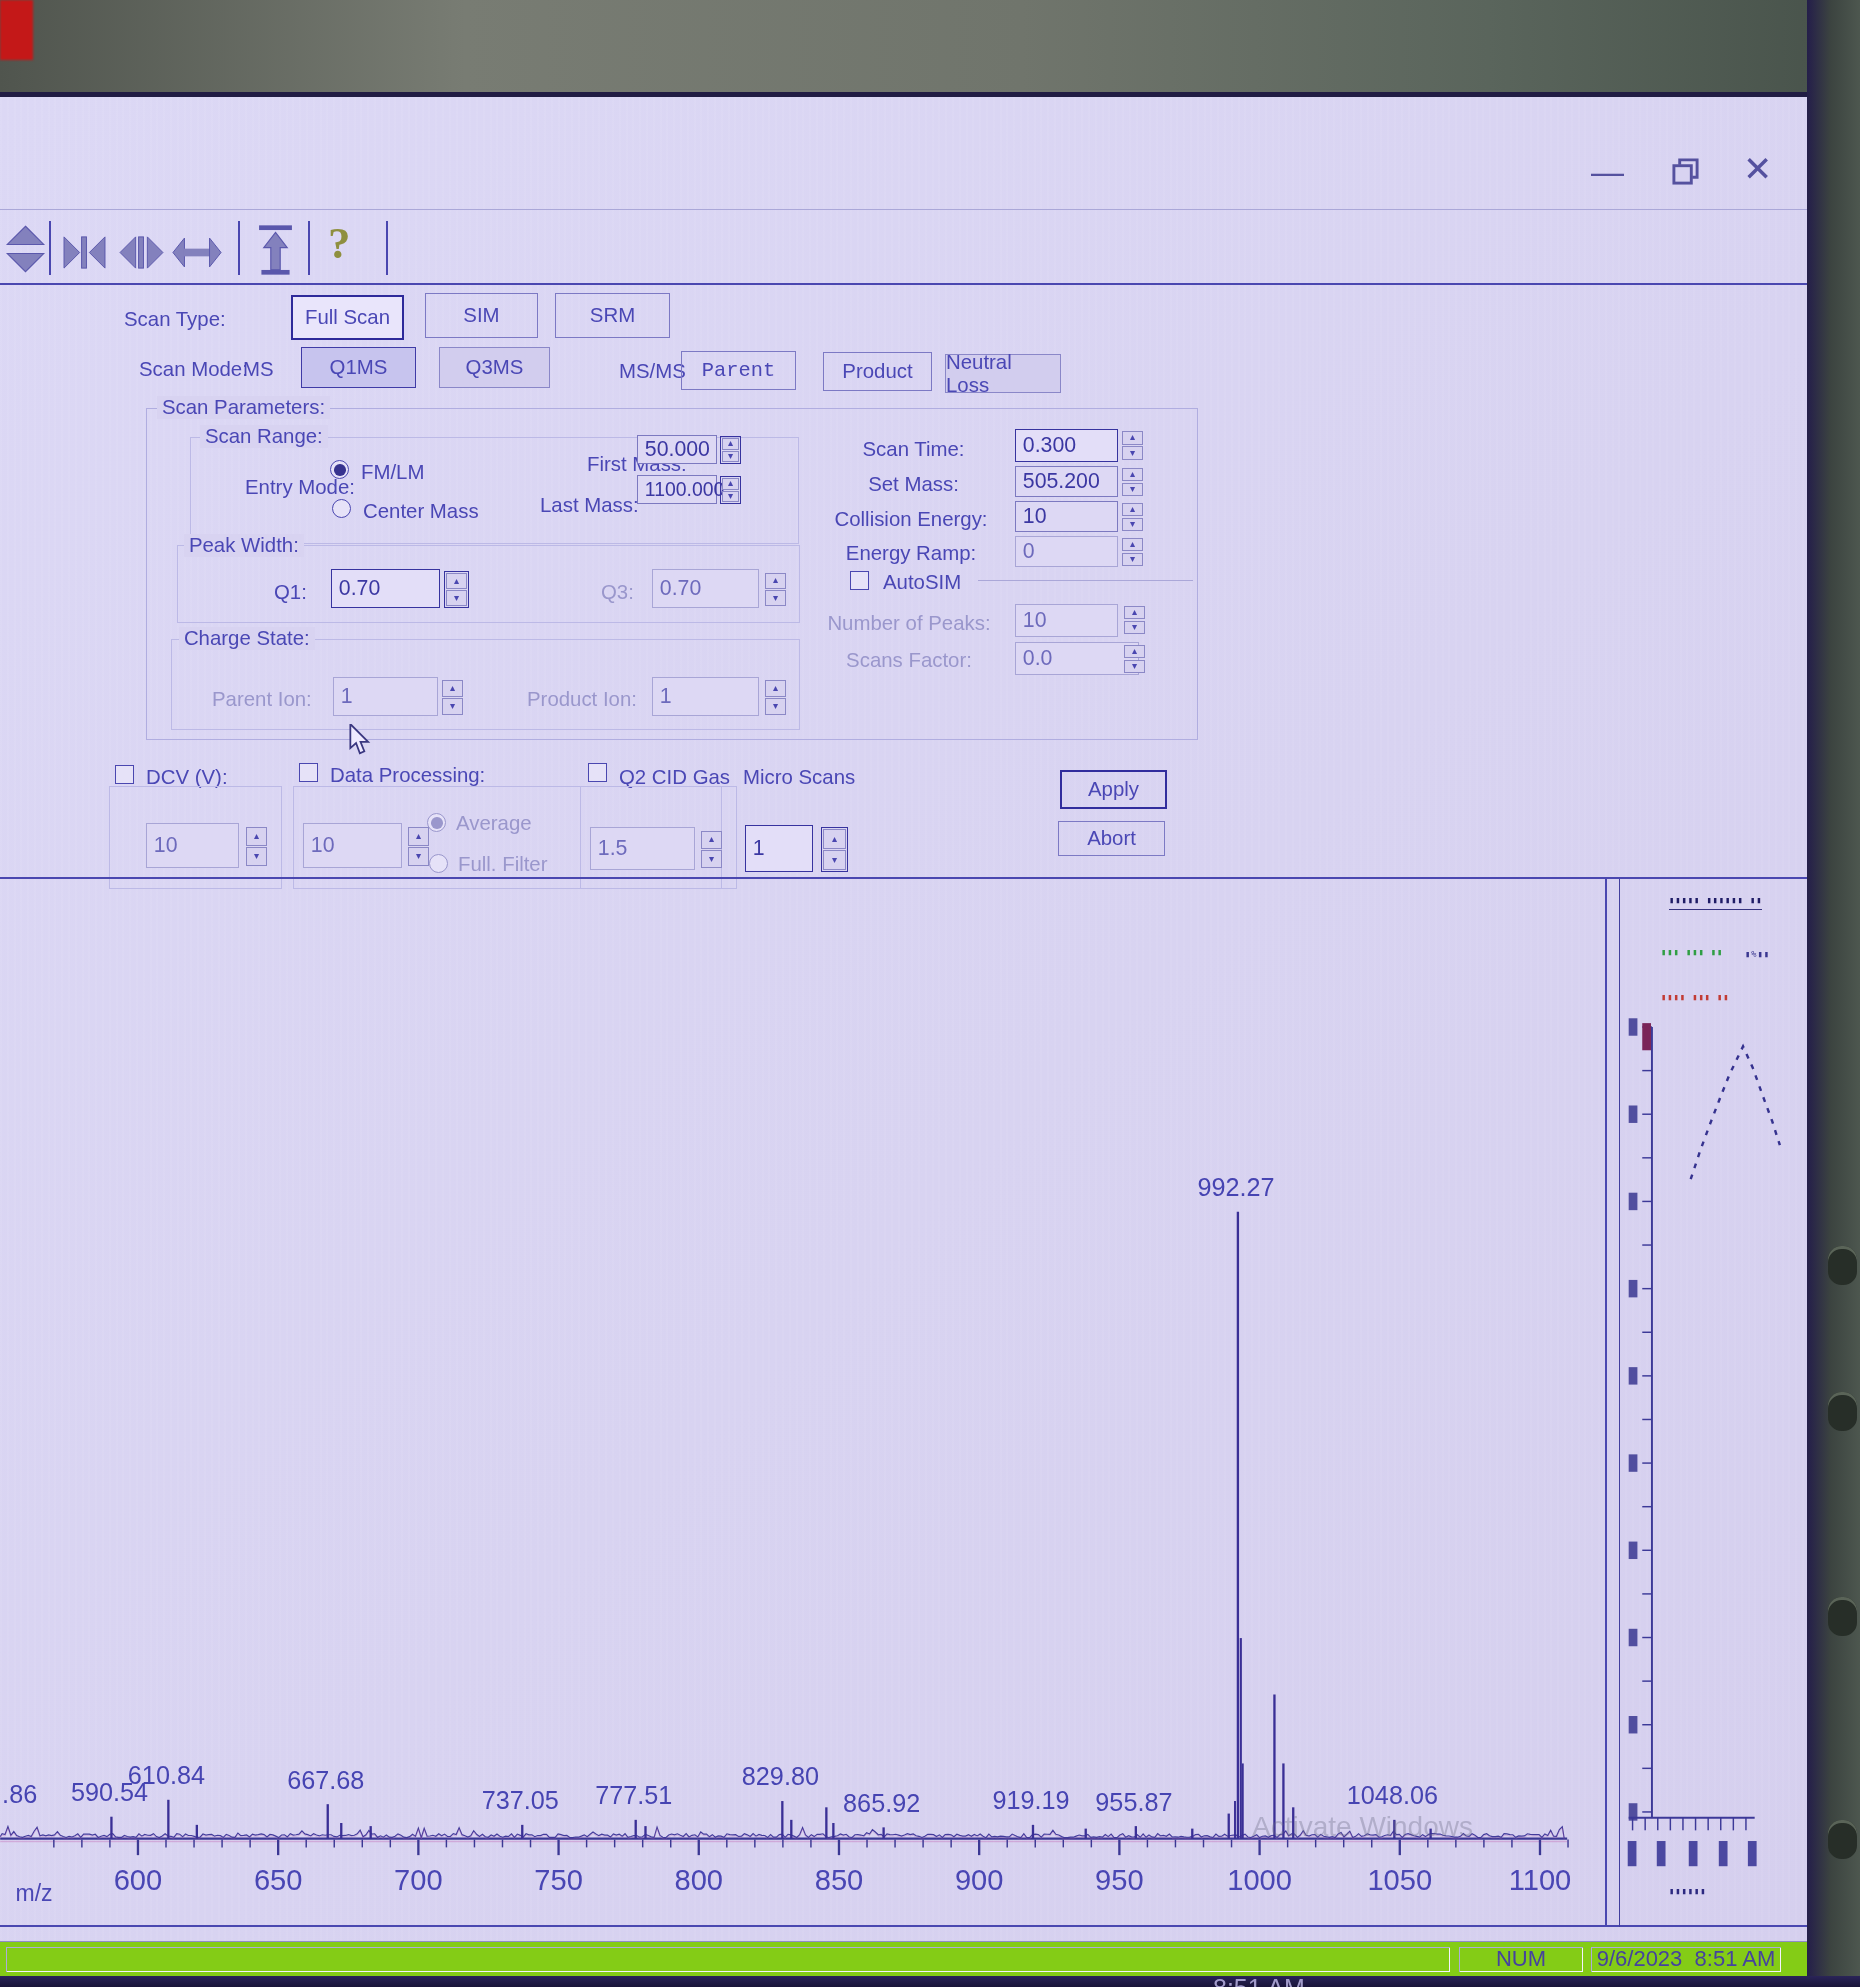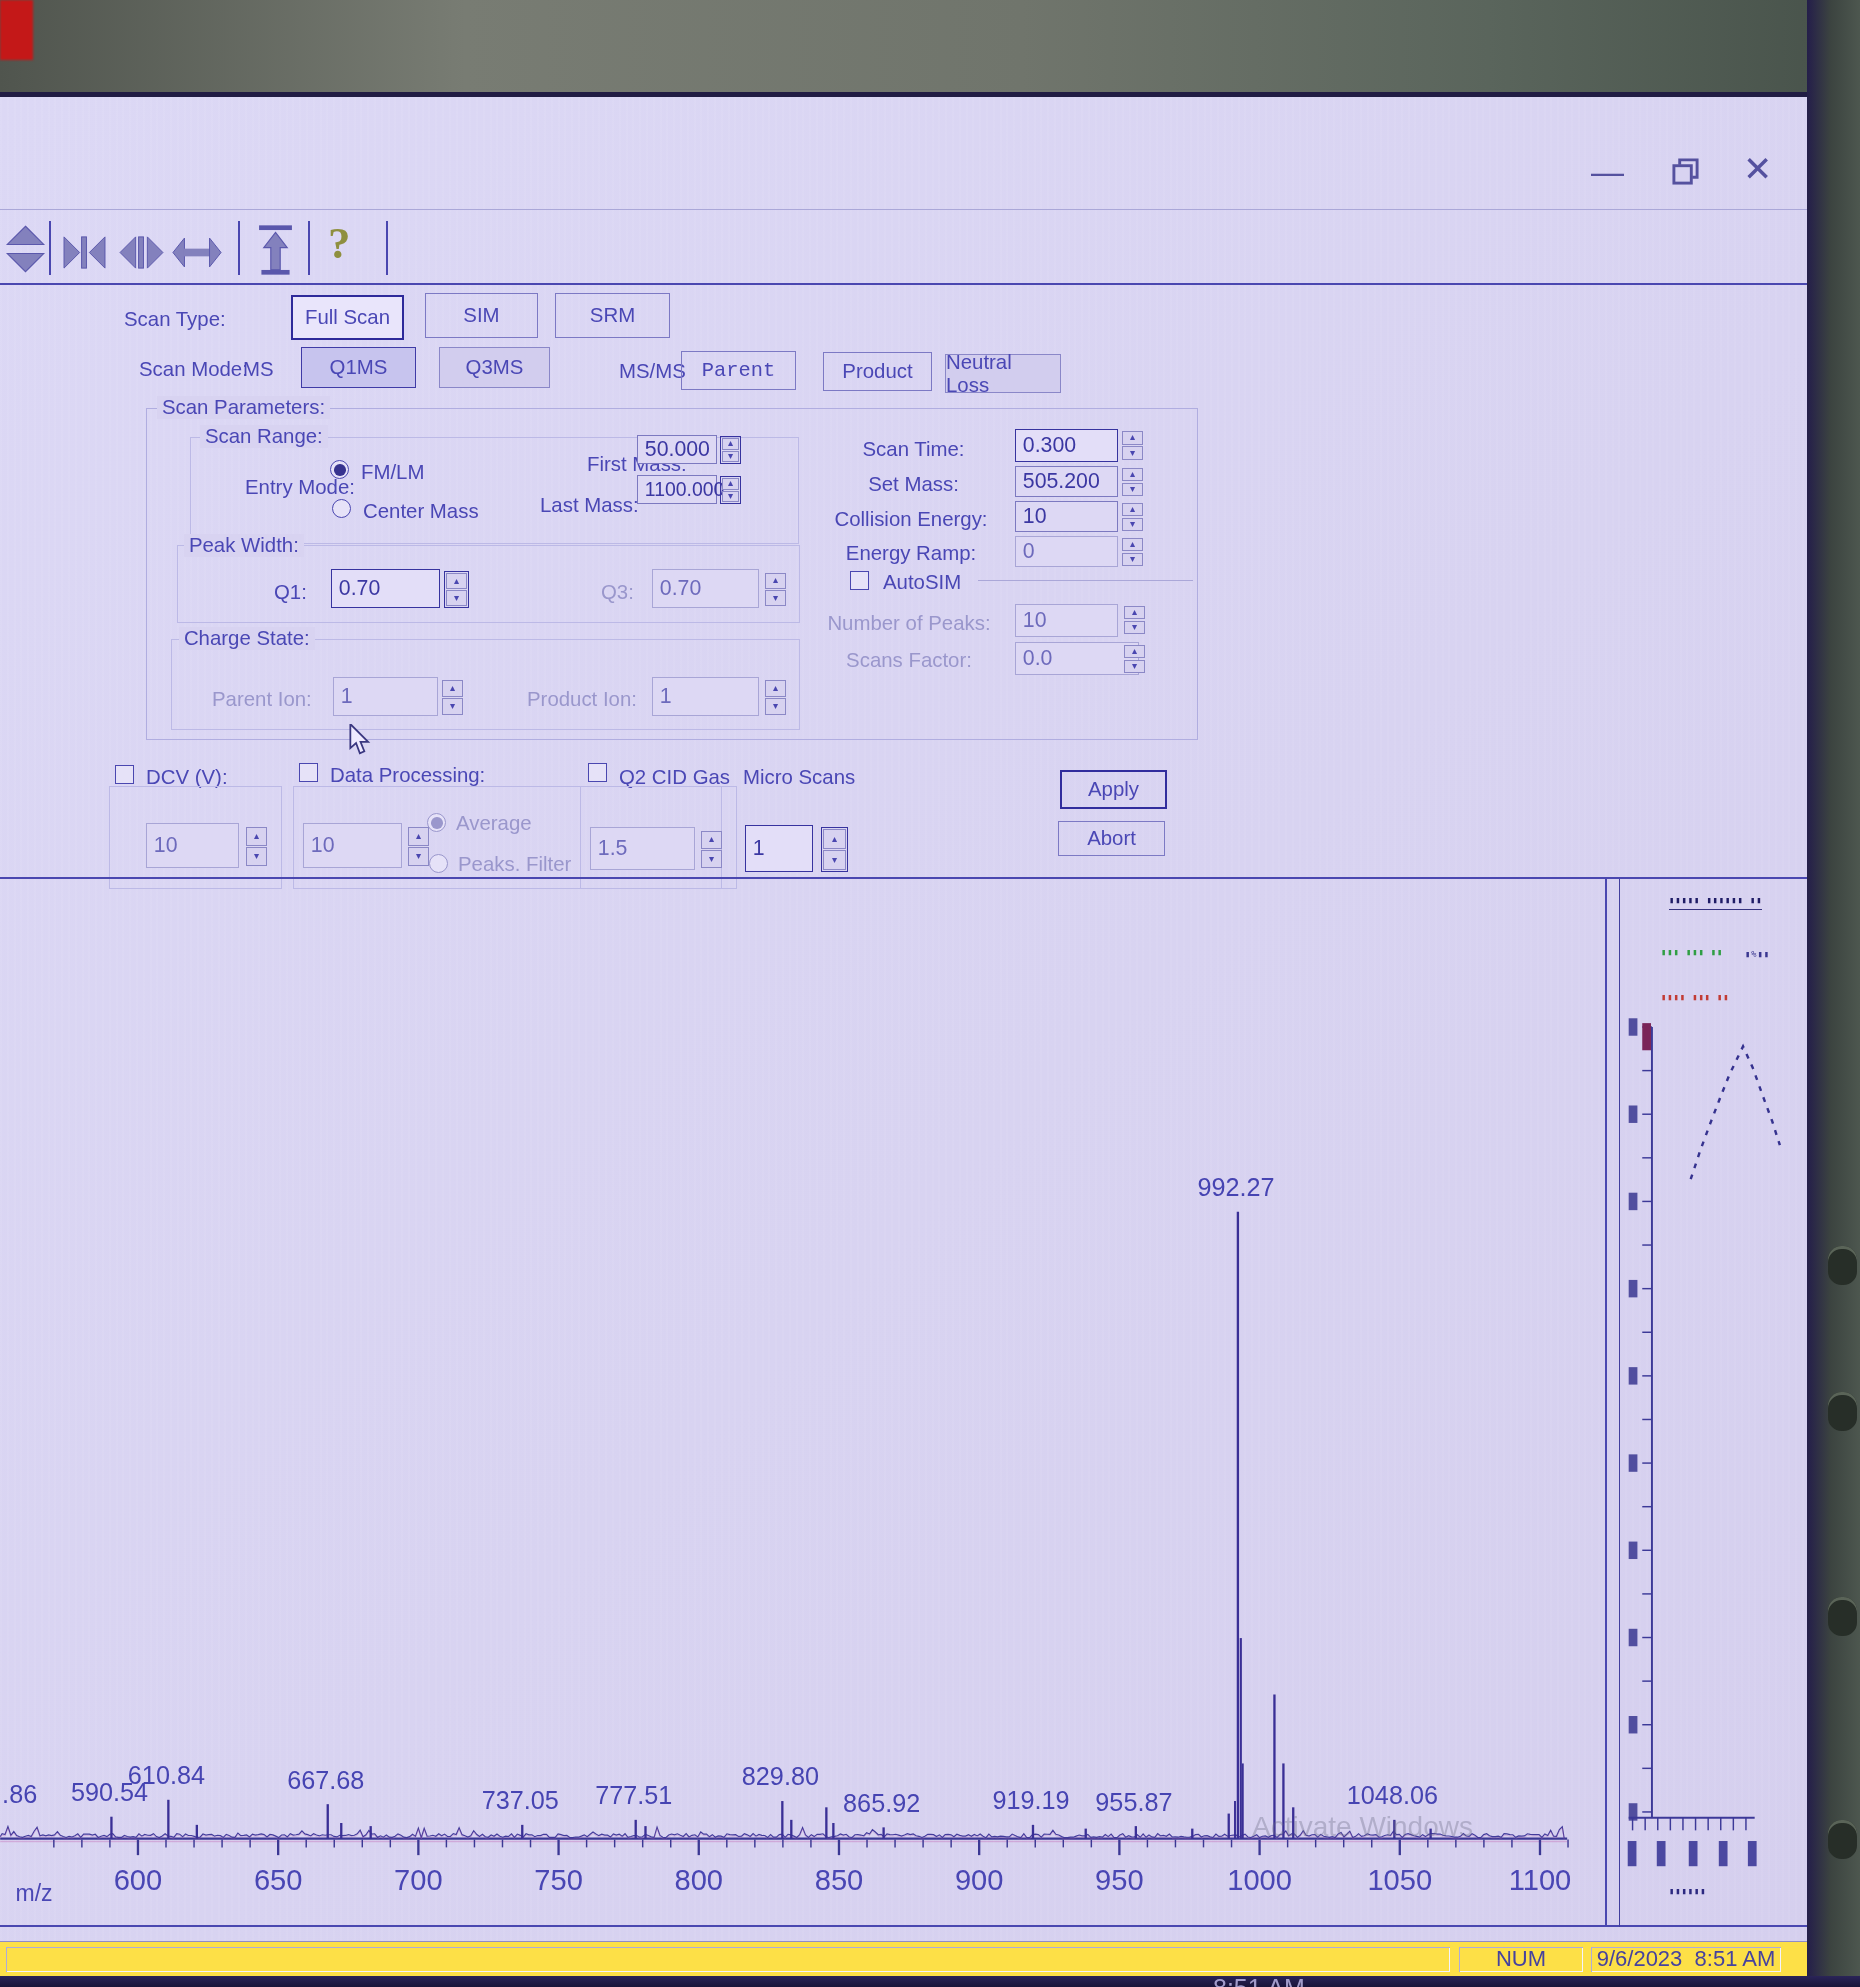--- a/index.html
+++ b/index.html
@@ -51,21 +51,21 @@
   .gcap{position:absolute;z-index:3;background:#d8d3f1;padding:0 4.9px;font:20.4px "Liberation Sans",sans-serif;color:#4a47b5;white-space:nowrap;}
   
   .tbtn{position:absolute;z-index:2;display:flex;align-items:center;justify-content:center;
     font:20.4px "Liberation Sans",sans-serif;color:#4a47b5;border:1.9px solid #7c79c4;background:transparent;box-sizing:border-box;}
   .tbtn.sel{border:2.9px solid #2e2a9a;background:#e9e5fb;}
   .tbtn.hl{background:#c7c4ee;border:1.9px solid #3f3ba6;}
   .tbtn.flat{background:#d2cdee;border:1.5px solid #8a87c8;}
   .tbtn.default{border:2.9px solid #312d9d;}
   .wctl{position:absolute;z-index:2;color:#55519f;}
   
-  #statusbar{position:absolute;left:0;top:1941px;width:1807px;height:35px;z-index:2;background:#fde047;border-top:1.9px solid #8f8cc8;}
+  #statusbar{position:absolute;left:0;top:1941px;width:1807px;height:35px;z-index:2;background:#84cc16;border-top:1.9px solid #8f8cc8;}
   .scell{position:absolute;top:4.9px;height:25px;box-shadow:inset 1px 1px 0 #aeabd8,inset -1px -1px 0 #f4f2fd;
     font:22px "Liberation Sans",sans-serif;color:#45429f;display:flex;align-items:center;justify-content:center;white-space:pre;}
   
   .wm{position:absolute;z-index:3;font:28px "Liberation Sans",sans-serif;color:rgba(108,108,134,.5);pointer-events:none;white-space:nowrap;}
   
   .marks{position:absolute;z-index:2;font:8.7px "DejaVu Sans Mono",monospace;letter-spacing:1px;white-space:nowrap;}
   svg text{font-family:"Liberation Sans",sans-serif;}
 </style>
 </head>
 <body>
@@ -244,21 +244,21 @@
   <div class="lbl" style="left:330px;top:763px;">Data Processing:</div>
   <div class="gbox light" style="left:293px;top:786px;width:427px;height:101px;"></div>
   <div class="input gray" style="left:303px;top:823px;width:99px;height:45px;">10</div>
   <div class="spin" style="left:408px;top:827px;width:21.3px;height:39px;">
       <div class="sc"></div>
       <div class="sc dn"></div>
     </div>
   <div class="rd gray sel" style="left:427px;top:813px;"></div>
   <div class="lbl glbl" style="left:456px;top:811px;">Average</div>
   <div class="rd gray" style="left:429px;top:854px;"></div>
-  <div class="lbl glbl" style="left:458px;top:852px;">Peaks. Filter</div>
+  <div class="lbl glbl" style="left:458px;top:852px;">Full. Filter</div>
 
   <div class="cb" style="left:588px;top:763px;"></div>
   <div class="lbl" style="left:619px;top:765px;">Q2 CID Gas</div>
   <div class="gbox light" style="left:580px;top:786px;width:155px;height:101px;"></div>
   <div class="input gray" style="left:590px;top:827px;width:105px;height:43px;">1.5</div>
   <div class="spin" style="left:701px;top:831px;width:21.3px;height:37px;">
       <div class="sc"></div>
       <div class="sc dn"></div>
     </div>
 

